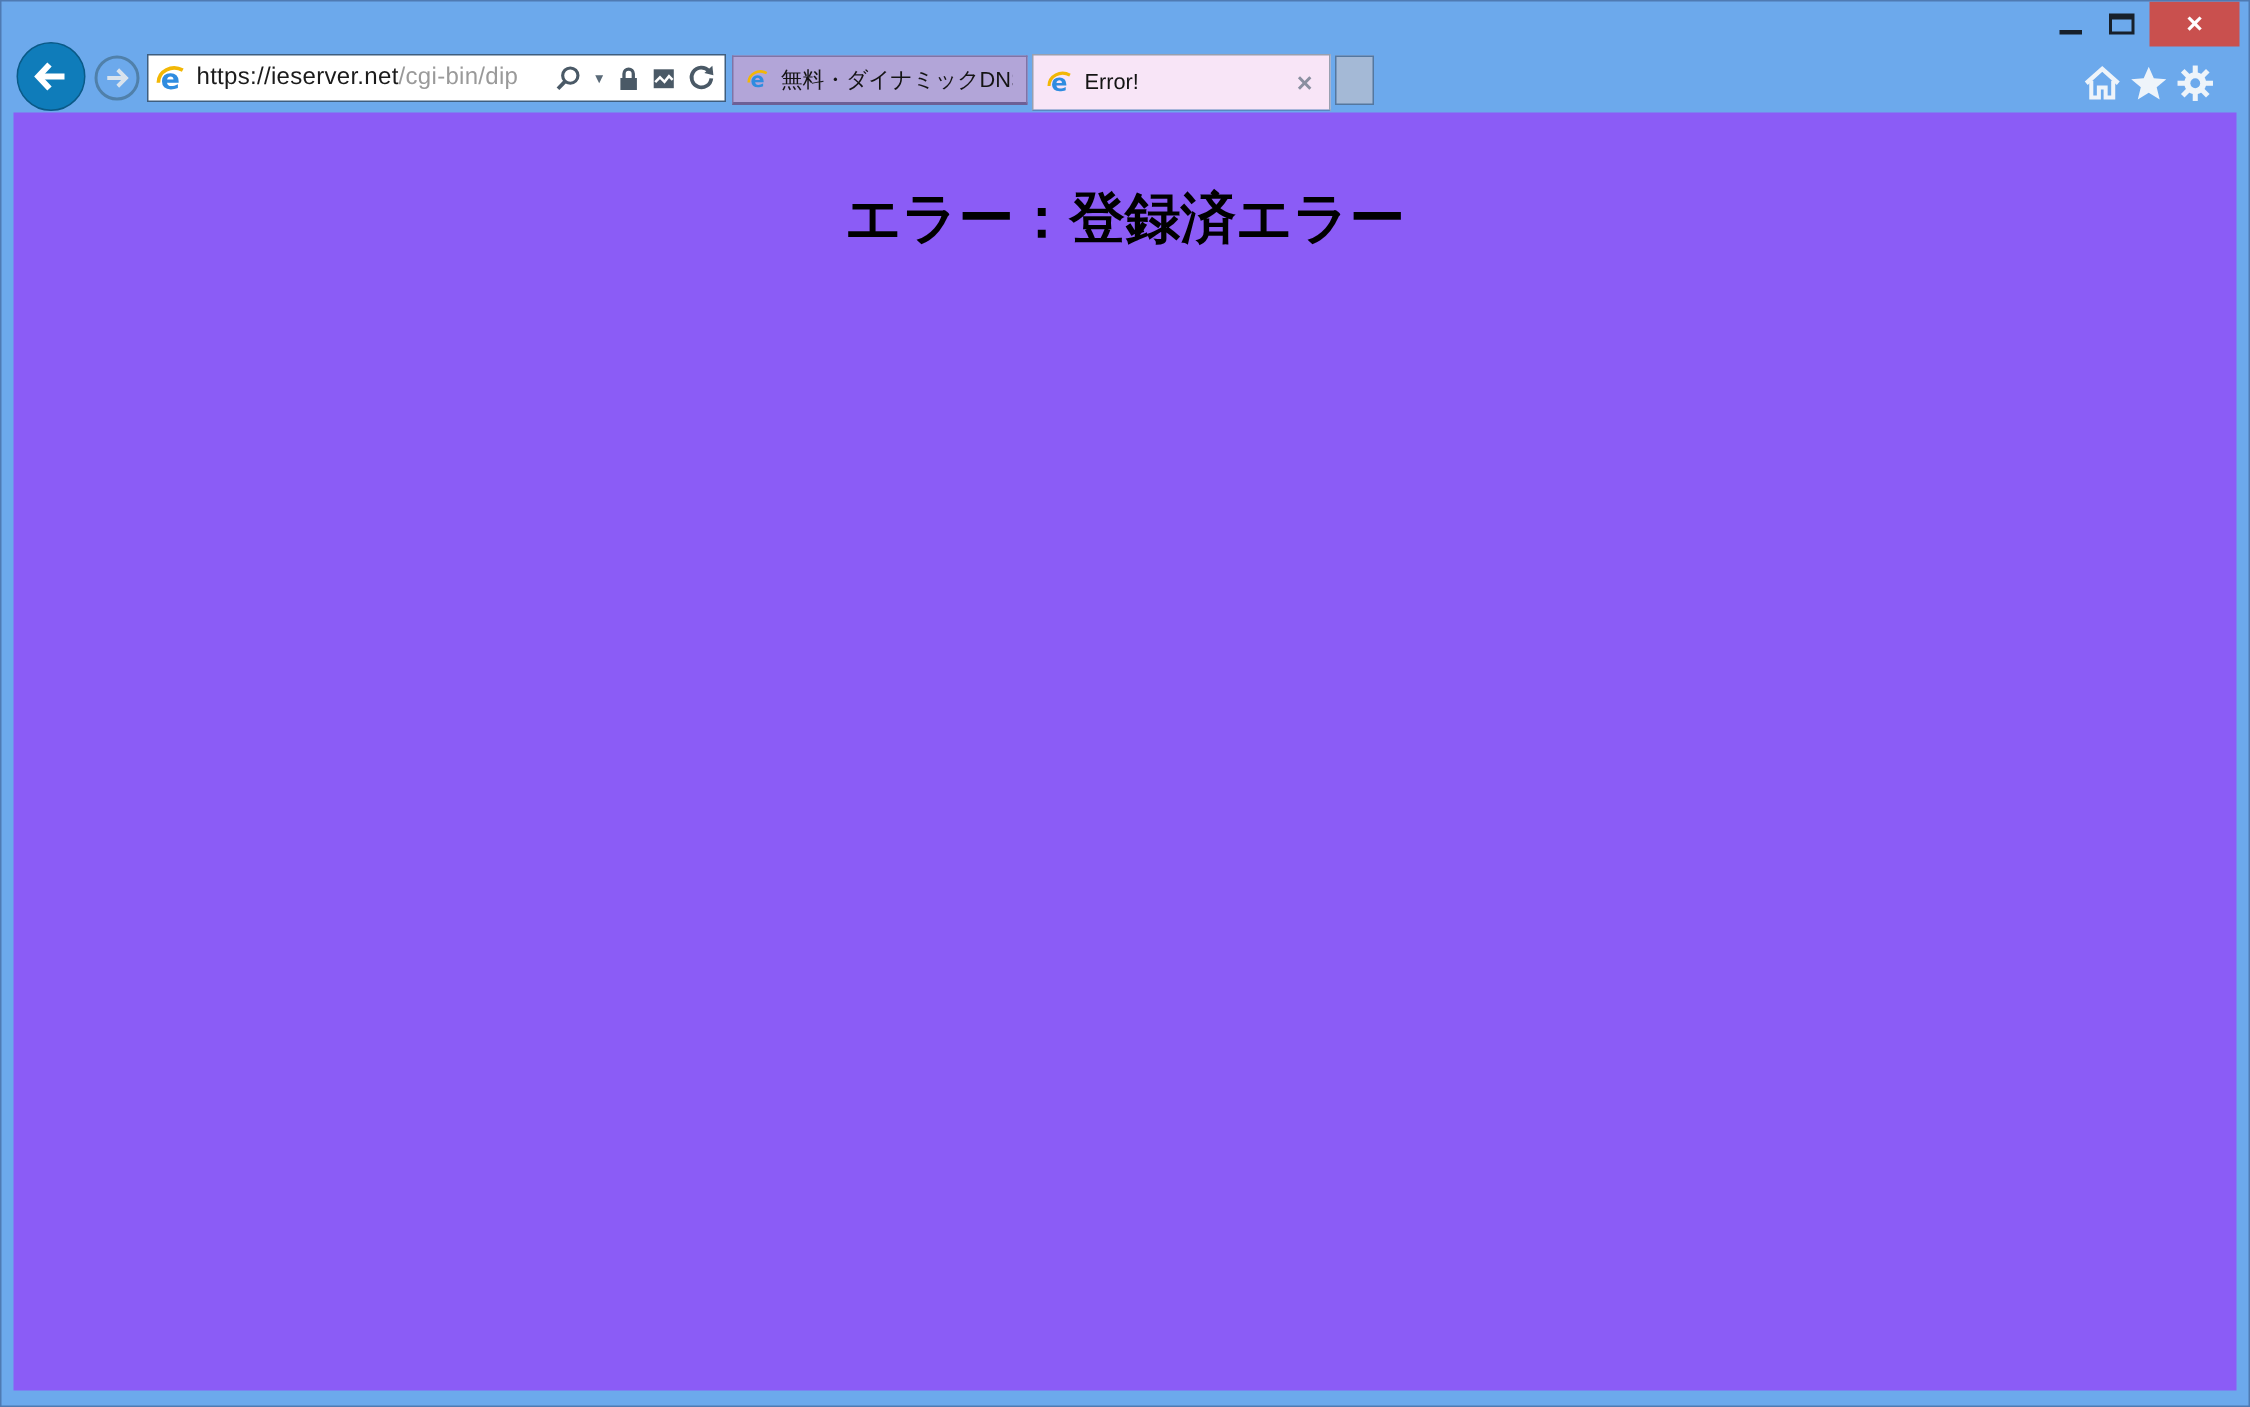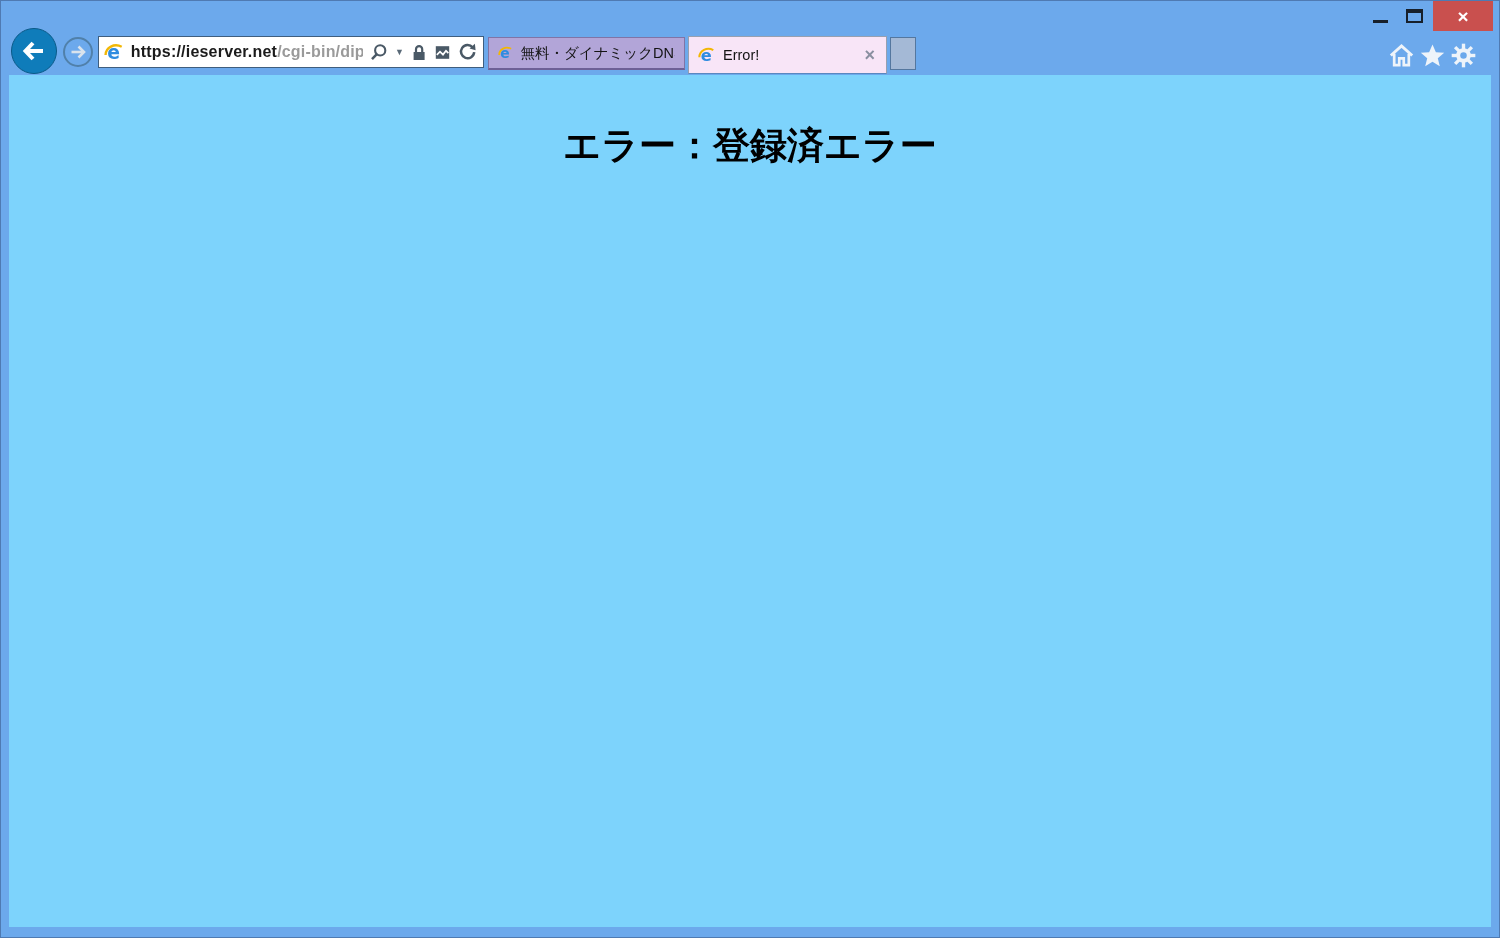--- a/index.html
+++ b/index.html
@@ -28,21 +28,21 @@
   .fwd-btn {
     position:absolute; left:62px; top:36px; width:30px; height:30px;
     border-radius:50%; border:2px solid #5080aa; background:transparent;
     display:flex; align-items:center; justify-content:center; z-index:2;
   }
   .address-bar {
     position:absolute; left:97px; top:35px; width:386px; height:32px;
     background:#ffffff; border:1px solid #3f5e7e;
     display:flex; align-items:center; padding:0 6px 0 5px; gap:6px; z-index:2;
   }
-  .url-text { flex:1 1 auto; overflow:hidden; white-space:nowrap; font-size:16px; letter-spacing:0.2px;font-weight:bold; }
+  .url-text { flex:1 1 auto; overflow:hidden; white-space:nowrap; font-size:16px; letter-spacing:0.2px; }
   .url-host { color:#1b1b1b; }
   .url-path { color:#9a9a9a; }
   .addr-icons { display:flex; align-items:center; gap:7px; flex:0 0 auto; }
   .chevron { font-size:9px; color:#5a6a78; }
   
   .tab { position:absolute; display:flex; align-items:center; gap:7px; padding:0 9px; overflow:hidden; }
   .tab-inactive {
     left:487px; top:36px; width:197px; height:33px;
     background:#b2a5d8; border:1px solid #8074a6; border-bottom:2px solid #6d6096;
   }
@@ -58,21 +58,21 @@
     background:#a4b9d6; border:1px solid #54779f;
   }
   
   .tool-icon { position:absolute; top:40px; width:28px; height:28px; display:flex; align-items:center; justify-content:center; }
   .icon-home { left:1386px; }
   .icon-star { left:1417px; }
   .icon-gear { left:1448px; }
   
   .content {
     position:absolute; left:8px; right:8px; top:74px; bottom:10px;
-    background:#7dd3fc; overflow:hidden;
+    background:#8b5cf6; overflow:hidden;
   }
   .page-heading {
     margin:46px 0 0 0; text-align:center;
     font-size:37px; font-weight:bold; color:#000000;
     font-family:"Liberation Sans","DejaVu Sans",sans-serif;
   }
   .page-message {
     margin:66px 0 0 6px;
     font-size:16px; color:#000000;
   }

